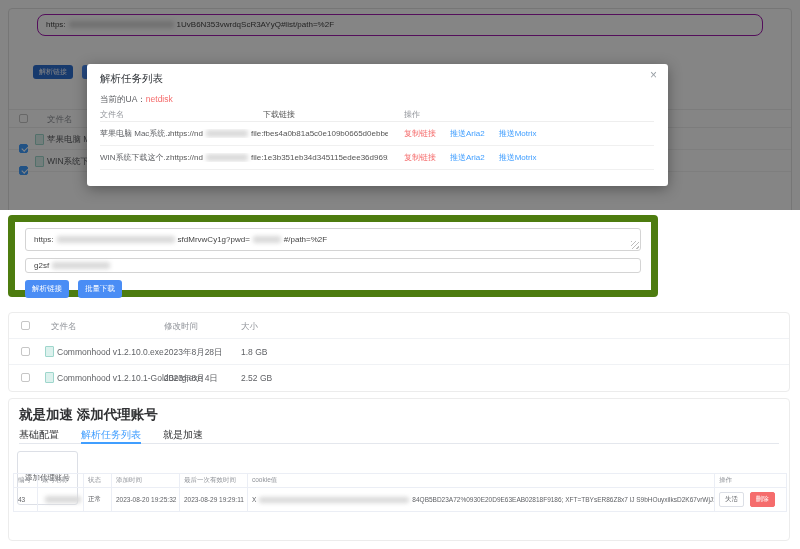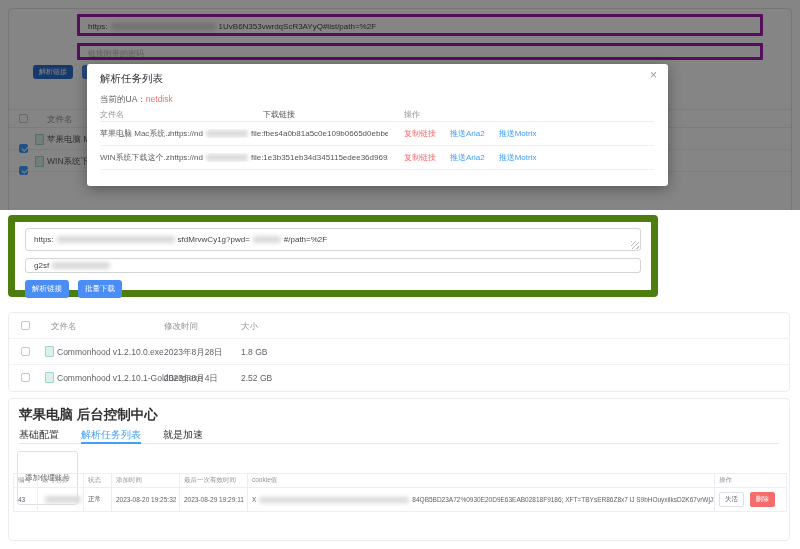--- a/index.html
+++ b/index.html
@@ -8,22 +8,22 @@
   .screen { position:relative; width:800px; height:549px; overflow:hidden; background:#fff; }
 
   
   .redact { display:inline-block; height:7px; background:#d9d9d9; border-radius:2px;
     filter:blur(2px); vertical-align:middle; margin:0 3px; }
 
   
   .region-a { position:absolute; left:0; top:0; width:800px; height:210px; overflow:hidden; background:#fff; }
   .card1 { position:absolute; left:8px; top:8px; width:784px; height:290px;
     border:1px solid #e3e3e3; border-radius:4px; background:#fff; }
-  .input-like { border:3px solid #a21caf; border-radius:1px; background:#fff;
-    font-size:8px; padding:0 8px; white-space:nowrap; overflow:hidden;margin-left:40px; }
+  .input-like { border:1px solid #a21caf; border-radius:8px; background:#fff;
+    font-size:8px; padding:0 8px; white-space:nowrap; overflow:hidden; }
   .url1 { position:absolute; left:28px; top:5px; right:28px; height:22px; line-height:20px; color:#444; }
   .pwd1 { position:absolute; left:28px; top:34px; right:28px; height:17px; line-height:15px; color:#b9b9b9; }
   .btnrow1 { position:absolute; left:24px; top:56px; display:flex; gap:9px; }
   .btn { color:#fff; border:none; border-radius:3px; font-size:7px; padding:3px 6px; line-height:1.2;
     font-family:inherit; cursor:pointer; }
   .btn.deep { background:#2d6fd2; }
   .btn.blue { background:#4a8df5; }
   .bgtable { position:absolute; left:0; top:100px; right:0; border-top:1px solid #ededed; font-size:8.5px; }
   .bgrow { position:relative; height:22px; line-height:22px; border-bottom:1px solid #f2f2f2; }
   .bgrow.hdr { height:18px; line-height:18px; color:#909399; border-bottom:1px solid #ededed; }
@@ -109,21 +109,20 @@
 </head>
 <body>
 
 <div class="screen">
 
   <div class="region-a">
     <div class="card1">
       <div class="url1 input-like">
         <span>https:</span><span class="redact" style="width:105px"></span><span>1UvB6N353vwrdqScR3AYyQ#list/path=%2F</span>
       </div>
-      <div class="pwd1 input-like">链接附带的密码</div>
       <div class="btnrow1">
         <button class="btn deep">解析链接</button>
         <button class="btn blue">批量下载</button>
       </div>
       <div class="bgtable">
         <div class="bgrow hdr">
           <span class="cb"></span>
           <span class="nm">文件名</span>
         </div>
         <div class="bgrow">
@@ -210,21 +209,21 @@
     <div class="frow">
       <span class="cb"></span>
       <span class="ficon"></span>
       <span class="f-name">Commonhood v1.2.10.1-GoldBerg.exe</span>
       <span class="f-date">2023年8月4日</span>
       <span class="f-size">2.52 GB</span>
     </div>
   </div>
 
   <div class="card4">
-    <div class="admin-title">苹果电脑 后台控制中心</div>
+    <div class="admin-title">就是加速 添加代理账号</div>
     <div class="tabs">
       <div class="tab">基础配置</div>
       <div class="tab active">解析任务列表</div>
       <div class="tab">就是加速</div>
     </div>
     <button class="add-btn">添加代理账号</button>
 
     <table class="atable">
       <colgroup>
         <col style="width:24px">

